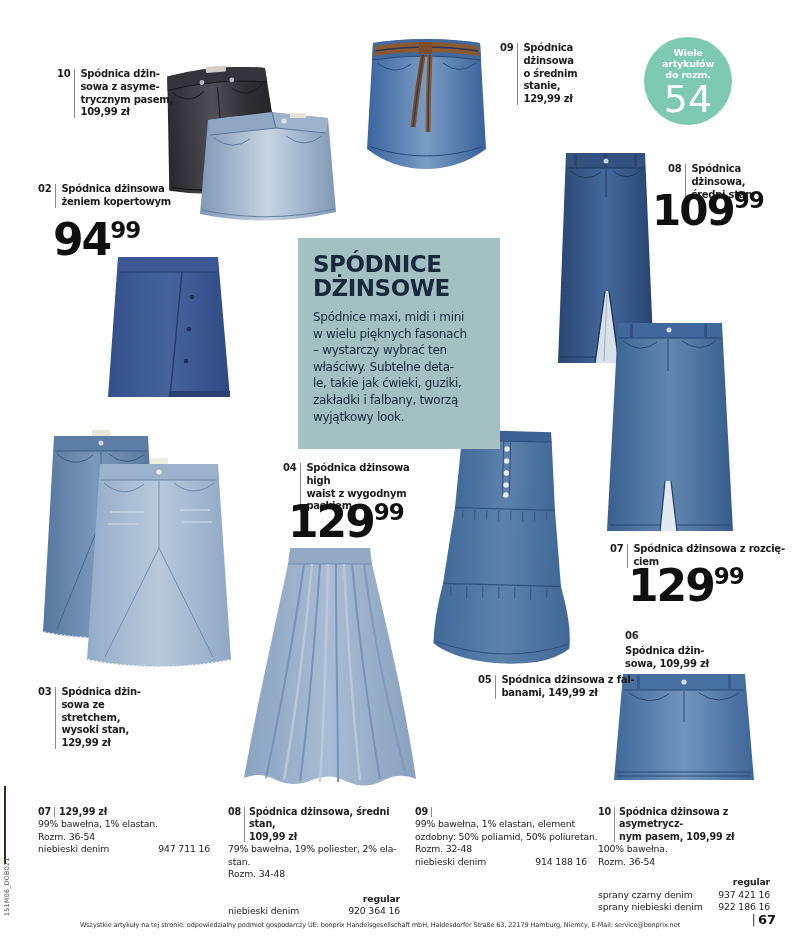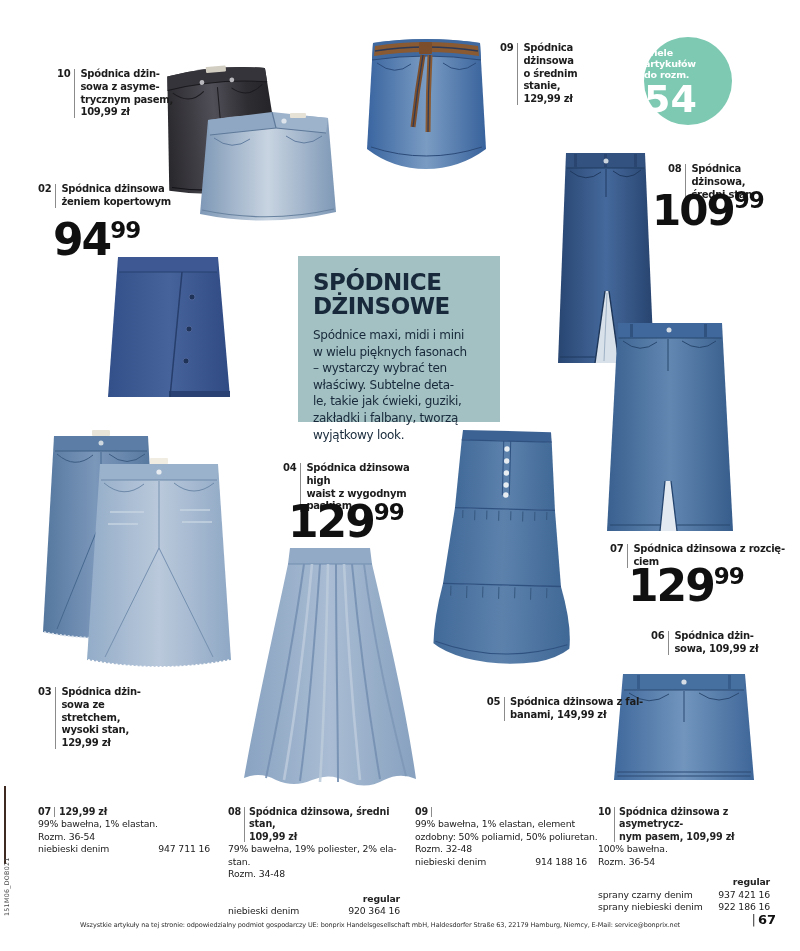--- a/index.html
+++ b/index.html
@@ -10,34 +10,34 @@
   .callout{position:absolute;display:flex;font-weight:700;font-size:10px;line-height:1.28;
            letter-spacing:-0.25px;color:#1c1c1c;}
   .callout .num{flex:none;}
   .callout .bar{flex:none;width:1px;background:#8b8b8b;margin:1px 5px 1px 4px;}
   .callout .ln{display:block;}
   
   .bigprice{position:absolute;font-weight:700;font-size:44px;line-height:0.9;color:#101010;
             letter-spacing:-2px;white-space:nowrap;}
   .bigprice .sup{font-size:23px;letter-spacing:-1px;vertical-align:17px;}
   
-  .infobox{position:absolute;left:298px;top:256px;width:202px;height:166px;box-sizing:border-box;
+  .infobox{position:absolute;left:298px;top:238px;width:202px;height:211px;box-sizing:border-box;
            background:var(--info-box-bg,#a3c0c2);padding:14px 15px;}
   .infobox .title{font-weight:700;font-size:23px;line-height:1.05;letter-spacing:-0.5px;
                   color:var(--info-box-text,#17293a);margin:0 0 9px 0;}
   .infobox .title .ln{display:block;}
   .infobox .body{font-weight:400;font-size:12px;line-height:1.38;letter-spacing:-0.3px;
                  color:var(--info-box-text,#17293a);}
   .infobox .body .ln{display:block;}
   
   .badge{position:absolute;left:644px;top:37px;width:88px;height:88px;border-radius:50%;
-         background:var(--badge-bg,#7dc9b2);color:var(--badge-text,#fff);text-align:left;
+         background:var(--badge-bg,#7dc9b2);color:var(--badge-text,#fff);text-align:center;
          box-sizing:border-box;padding-top:11px;}
   .badge .bl{font-weight:700;font-size:9.5px;line-height:1.15;letter-spacing:-0.2px;}
-  .badge .bn{font-weight:700;font-size:38px;line-height:0.95;margin-top:0px;}
+  .badge .bn{font-weight:400;font-size:38px;line-height:0.95;margin-top:0px;}
   
   .dcol{position:absolute;top:806px;width:184px;font-size:9.3px;line-height:1.34;
         letter-spacing:-0.15px;color:#222;}
   .dcol .t{display:flex;font-weight:700;font-size:9.6px;line-height:1.3;}
   .dcol .t .bar{flex:none;width:1px;background:#8b8b8b;margin:1px 4px 1px 3px;}
   .dcol .ln{display:block;}
   .dcol .fit{width:172px;text-align:right;font-weight:700;margin-top:12px;}
   .variant{display:flex;justify-content:space-between;width:172px;align-items:center;}
   
   .footer{position:absolute;left:40px;width:680px;top:921px;text-align:center;
@@ -347,42 +347,42 @@
   <div class="callout" style="left:610px;top:543px;width:186px;">
     <span class="num">07</span>
     <span class="bar"></span>
     <span>
       <span class="ln">Spódnica dżinsowa z rozcię-</span>
       <span class="ln">ciem</span>
     </span>
   </div>
   <div class="bigprice" style="left:628px;top:566px;"><span>129</span><span class="sup">99</span></div>
 
-  <div class="callout" style="left:651px;top:630px;width:130px;">
+  <div class="callout" style="left:625px;top:630px;width:130px;flex-direction:column;">
     <span class="num">06</span>
     <span class="bar"></span>
     <span>
       <span class="ln">Spódnica dżin-</span>
       <span class="ln">sowa, 109,99 zł</span>
     </span>
   </div>
 
   <div class="callout" style="left:38px;top:686px;width:110px;">
     <span class="num">03</span>
     <span class="bar"></span>
     <span>
       <span class="ln">Spódnica dżin-</span>
       <span class="ln">sowa ze</span>
       <span class="ln">stretchem,</span>
       <span class="ln">wysoki stan,</span>
       <span class="ln">129,99 zł</span>
     </span>
   </div>
 
-  <div class="callout" style="left:478px;top:696px;width:165px;justify-content:flex-end;">
+  <div class="callout" style="left:478px;top:674px;width:165px;">
     <span class="num">05</span>
     <span class="bar"></span>
     <span>
       <span class="ln">Spódnica dżinsowa z fal-</span>
       <span class="ln">banami, 149,99 zł</span>
     </span>
   </div>
 
   <div class="infobox">
     <div class="title">

